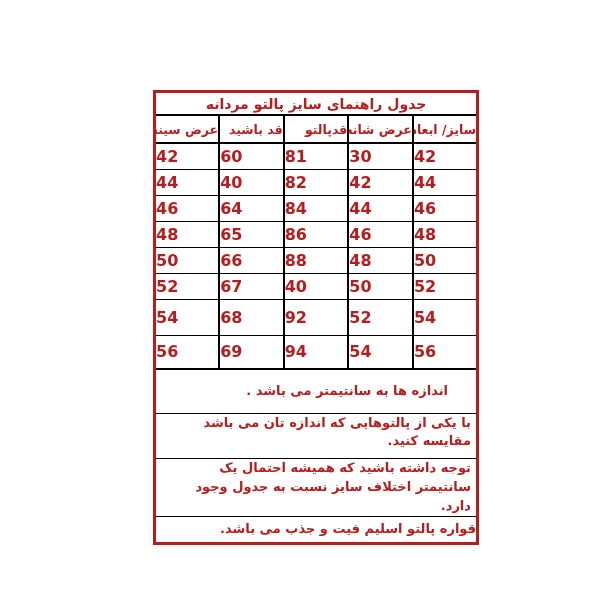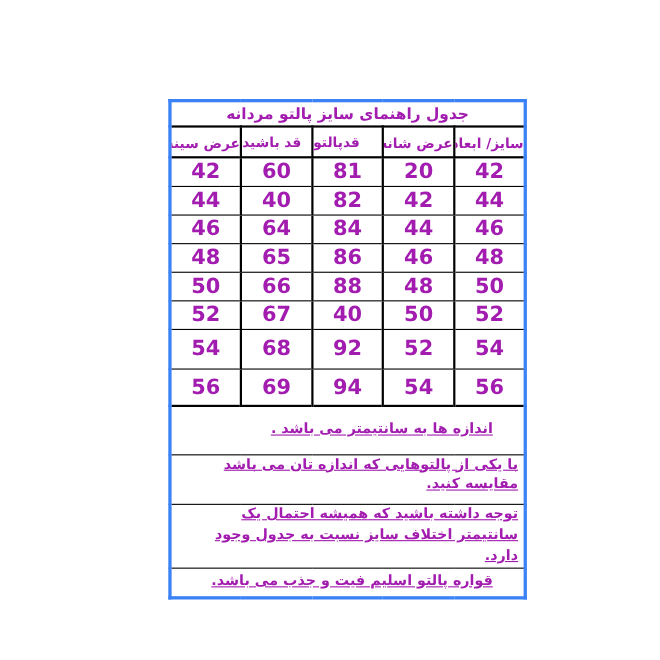--- a/index.html
+++ b/index.html
@@ -14,69 +14,68 @@
     position: absolute;
     left: 153px;
     top: 90px;
     width: 326px;
   }
   table.size-table {
     border-collapse: collapse;
     table-layout: fixed;
     width: 326px;
     direction: rtl;
-    border: 3px solid #3b82f6;
-    color: #a21caf;
+    border: 3px solid #b91c1c;
+    color: #b91c1c;
   }
   table.size-table col { width: 20%; }
   table.size-table th,
   table.size-table td {
     border: 1px solid #000000;
     border-left-width: 2px;
     border-right-width: 2px;
     padding: 0;
     font-weight: bold;
     vertical-align: middle;
   }
   .title-cell {
     height: 21px;
     font-size: 14px;
     text-align: center;
     border-bottom-width: 2px !important;
   }
   .header-cell {
     height: 26px;
     font-size: 12.5px;
-    text-align: left;
+    text-align: right;
     border-bottom-width: 2px !important;
     overflow: hidden;
     white-space: nowrap;
   }
   .data-row { height: 26px; }
   .data-row.row-6 { height: 36px; }
   .data-row.row-7 { height: 34px; }
   .data-cell {
-    font-size: 19px;
-    text-align: center;
+    font-size: 16px;
+    text-align: left;
   }
   .note-row td {
     font-size: 13px;
     text-align: right;
     direction: rtl;
     line-height: 1.45;
-    text-decoration: underline;
   }
   .note-row.note-1 { height: 44px; }
   .note-row.note-1 td { border-top-width: 2px; padding-right: 28px; padding-left: 4px; }
   .note-row.note-2 { height: 43px; }
   .note-row.note-2 td { padding-right: 5px; padding-left: 4px; vertical-align: bottom; padding-bottom: 7px; text-align: right; }
   .note-row.note-3 { height: 43px; }
   .note-row.note-3 td { padding-right: 5px; padding-left: 24px; }
   .note-row.note-4 { height: 27px; }
-  .note-row.note-4 td { padding-right: 28px; padding-left: 4px; }
+  .note-row.note-4 td { padding-left: 4px; }
 </style>
 </head>
 <body>
 
 <div class="size-guide">
   <table class="size-table" dir="rtl">
     <colgroup>
       <col>
         <col>
         <col>
@@ -91,21 +90,21 @@
           <th class="header-cell">سایز/ ابعاد</th>
           <th class="header-cell">عرض شانه</th>
           <th class="header-cell">قدپالتو</th>
           <th class="header-cell">قد باشید</th>
           <th class="header-cell">عرض سینه</th>
         </tr>
     </thead>
     <tbody id="data-rows">
         <tr class="data-row row-0">
           <td class="data-cell">42</td>
-          <td class="data-cell">20</td>
+          <td class="data-cell">30</td>
           <td class="data-cell">81</td>
           <td class="data-cell">60</td>
           <td class="data-cell">42</td>
         </tr>
         <tr class="data-row row-1">
           <td class="data-cell">44</td>
           <td class="data-cell">42</td>
           <td class="data-cell">82</td>
           <td class="data-cell">40</td>
           <td class="data-cell">44</td>

